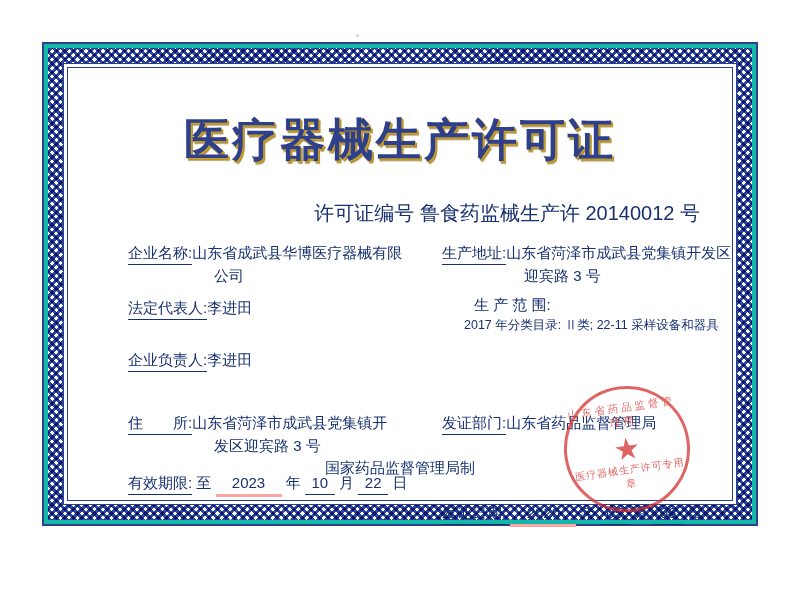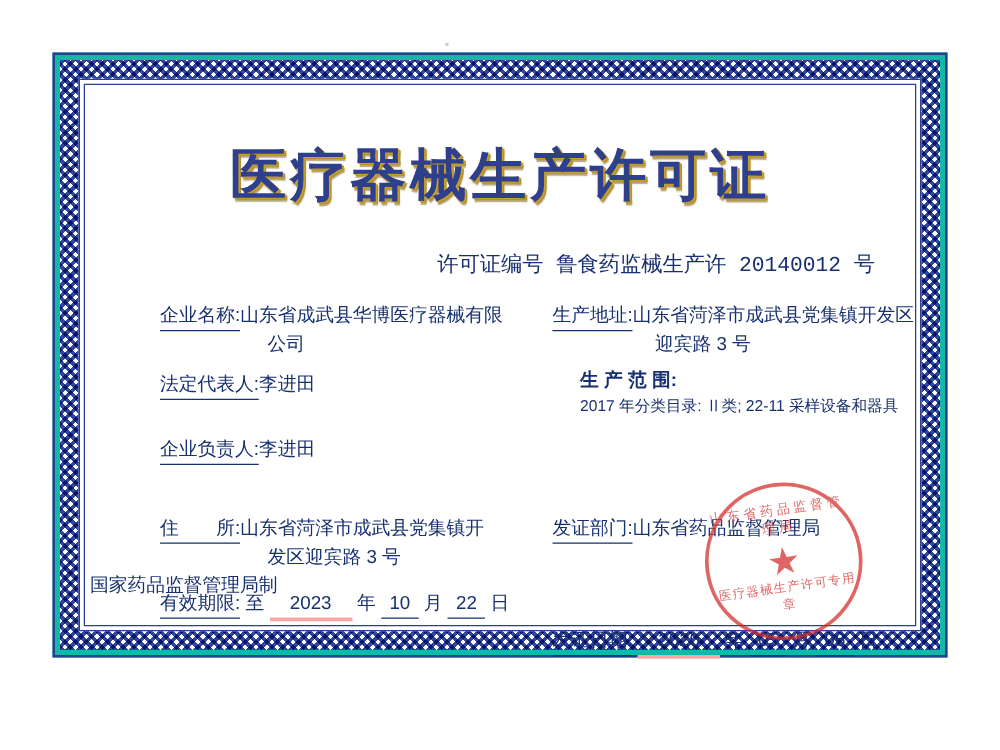--- a/index.html
+++ b/index.html
@@ -89,24 +89,23 @@
       1px 1px 0 #c9a227,
       2px 2px 0 #b8912a,
       2px 3px 1px rgba(120,90,10,0.55);
   }
 
   
   .permit-no {
     position: absolute;
     right: 28px;
     top: 128px;
-    font-size: 17px;
+    font-size: 20px;
     color: #18306f;
     white-space: nowrap;
-    font-family: Liberation Mono, monospace;
   }
 
   
   .row {
     position: absolute;
     font-size: 15px;
     color: #17306f;
     line-height: 21px;
   }
   .lbl {
@@ -195,20 +194,21 @@
     font-size: 10px;
     letter-spacing: 1px;
   }
 
   
   .footer {
     position: absolute;
     left: 0;
     right: 0;
     bottom: 18px;
+    text-align: center;
     font-size: 15px;
     color: #17306f;
   }
 
   
   .speck {
     position: absolute;
     left: 356px;
     top: 34px;
     width: 3px;
@@ -264,21 +264,21 @@
       <span class="uline-sm">22</span>
       <span>日</span>
     </div>
 
     <div class="row col-right r-prodaddr">
       <span class="lbl">生产地址:</span><span class="val">山东省菏泽市成武县党集镇开发区</span>
       <span class="indent-r">迎宾路 3 号</span>
     </div>
 
     <div class="row col-right r-scope">
-      <span class="lbl nounder" style="margin-left:22px;font-weight:bold;">生 产 范 围:</span>
+      <span class="lbl nounder" style="margin-left:32px;">生 产 范 围:</span>
       <span class="scope-lines" style="margin-top:0;">2017 年分类目录: Ⅱ类; 22-11 采样设备和器具</span>
     </div>
 
     <div class="row col-right r-issuer">
       <span class="lbl">发证部门:</span><span class="val">山东省药品监督管理局</span>
     </div>
 
     <div class="row r-issuedate">
       <span class="lbl">发证日期:</span>
       <span class="uline-wide">2020</span>

